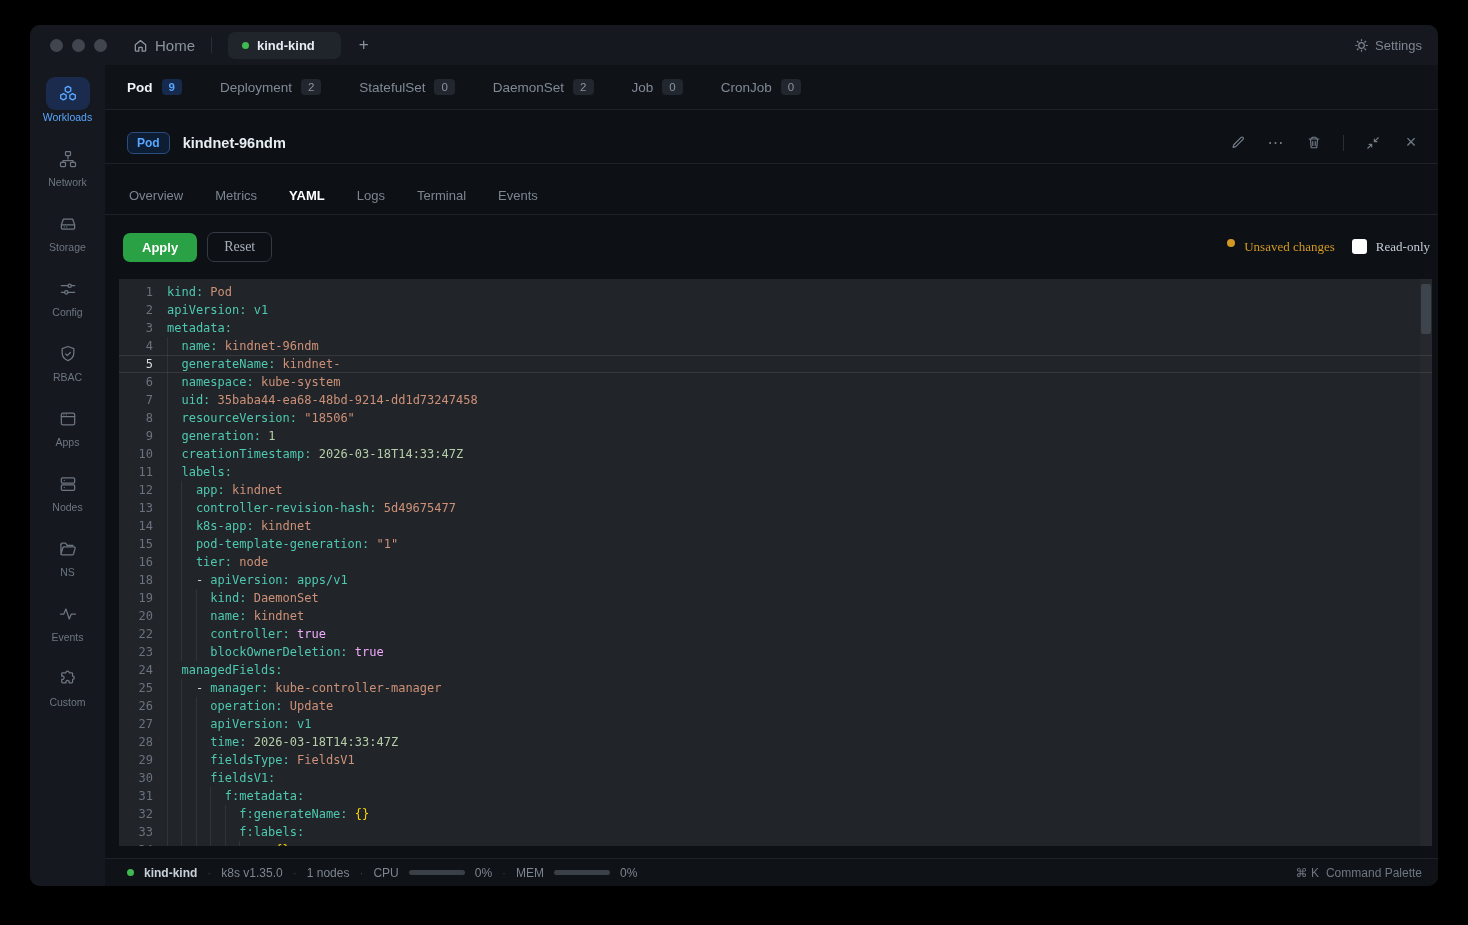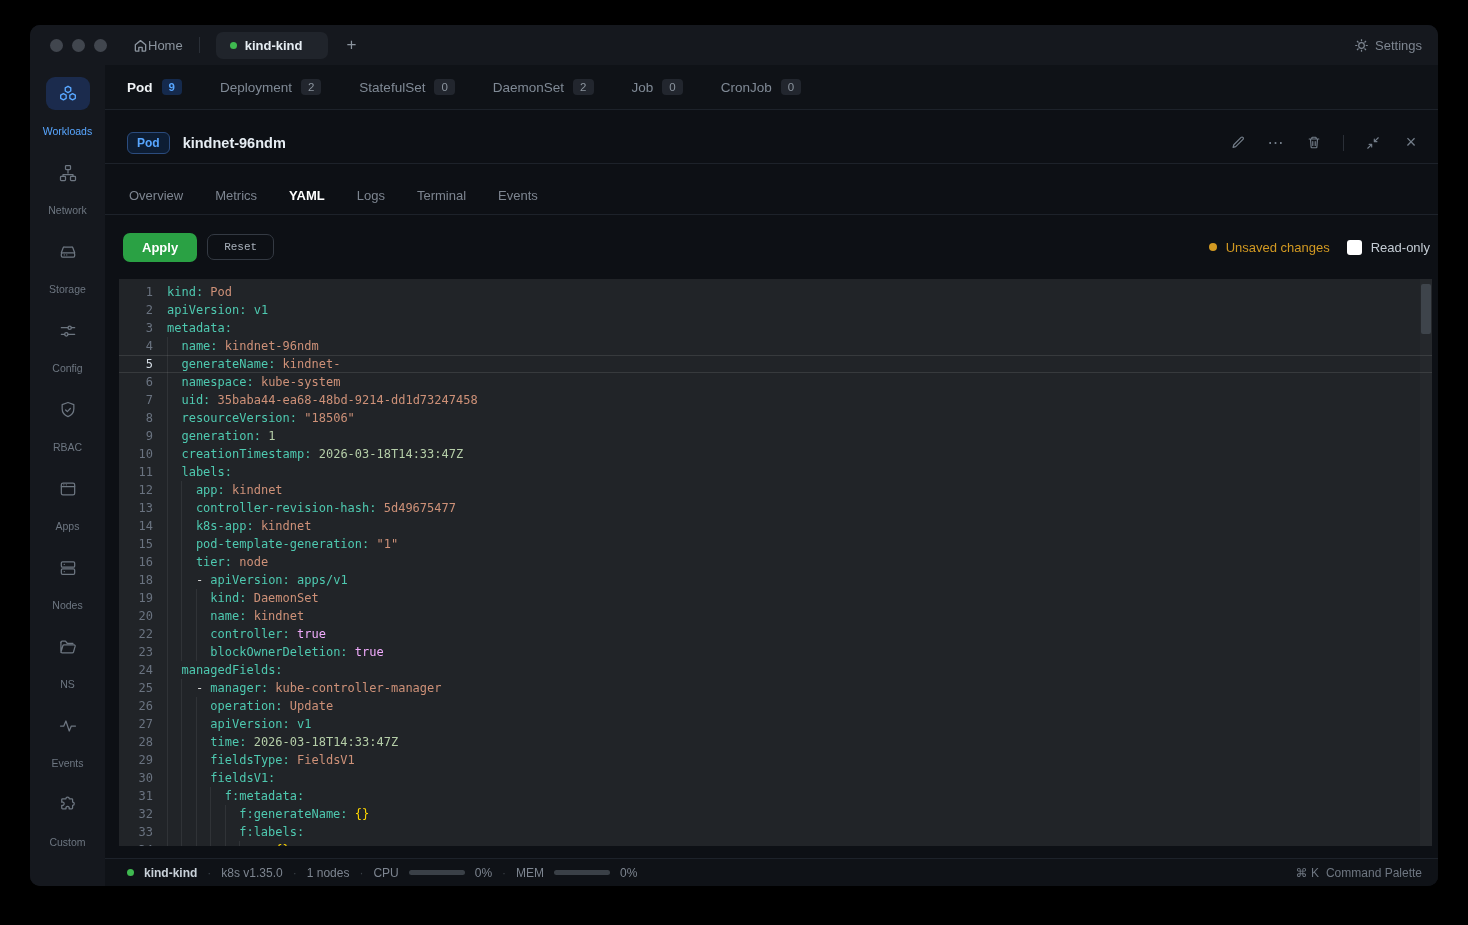--- a/index.html
+++ b/index.html
@@ -6,33 +6,33 @@
   html,body { width:1468px; height:925px; background:#000; overflow:hidden;
     font-family:"Liberation Sans", sans-serif; -webkit-font-smoothing:antialiased; }
 
   .window { position:absolute; left:30px; top:25px; width:1408px; height:861px;
     background:#15181e; border-radius:10px; overflow:hidden; display:flex; flex-direction:column; }
 
   
   .titlebar { height:40px; flex:none; display:flex; align-items:center; padding:0 16px 0 20px; background:#15181e; }
   .traffic { display:flex; gap:9px; margin-right:26px; }
   .tl-dot { width:13px; height:13px; border-radius:50%; background:#41464e; }
-  .tb-home { display:flex; align-items:center; color:#8b949e; font-size:13px; cursor:default; }
+  .tb-home { display:flex; align-items:center; gap:7px; color:#8b949e; font-size:15px; cursor:default; }
   .tb-div { width:1px; height:16px; background:#2a2f37; margin:0 16px; }
   .cluster-tab { display:flex; align-items:center; gap:8px; background:#20242b; border-radius:7px;
     height:27px; padding:0 26px 0 14px; color:#e6edf3; font-size:13px; font-weight:700; }
   .green-dot { width:7px; height:7px; border-radius:50%; background:#3fb950; }
   .tb-plus { color:#8b949e; font-size:17px; margin-left:18px; font-weight:400; }
   .tb-spacer { flex:1; }
   .tb-settings { display:flex; align-items:center; gap:6px; color:#7d8590; font-size:13px; }
 
   
   .body-row { flex:1; display:flex; min-height:0; }
   .sidebar { width:75px; flex:none; background:#15181e; padding-top:12px; display:flex; flex-direction:column; align-items:center; }
-  .sb-item { width:68px; display:flex; flex-direction:column; align-items:center; gap:15px; margin-bottom:19px; cursor:default; }
+  .sb-item { width:68px; display:flex; flex-direction:column; align-items:center; gap:1px; margin-bottom:19px; cursor:default; }
   .sb-icon { width:44px; height:33px; border-radius:9px; display:flex; align-items:center; justify-content:center; }
   .sb-item.active .sb-icon { background:#1b2b4d; }
   .sb-icon svg { stroke:#6d7681; }
   .sb-item.active .sb-icon svg { stroke:#58a6ff; }
   .sb-label { font-size:10.5px; color:#6d7681; }
   .sb-item.active .sb-label { color:#58a6ff; }
 
   .main { flex:1; background:#0d1015; display:flex; flex-direction:column; min-width:0;gap:12px; }
 
   
@@ -51,22 +51,22 @@
   .dh-sep { width:1px; height:16px; background:#2a2f37; }
 
   
   .detail-tabs { height:39px; flex:none; display:flex; align-items:center; gap:32px; padding:0 24px; border-bottom:1px solid #1d222a; }
   .dt-tab { font-size:13px; color:#7d8590; cursor:default; }
   .dt-tab.active { color:#ffffff; font-weight:700; }
 
   
   .toolbar { height:40px; flex:none; display:flex; align-items:center; padding:0 8px 0 18px; }
   .btn-apply { background:#2aa144; color:#fff; font-size:13px; font-weight:700; border:none; border-radius:7px; padding:7px 19px; margin-right:10px; font-family:inherit; }
-  .btn-reset { background:transparent; color:#a8b0ba; font-size:11px; border:1px solid #343a43; border-radius:7px; padding:6px 16px; font-family:Liberation Mono, monospace; }
-  .tb-right { margin-left:auto; display:flex; align-items:center; gap:9px; }
+  .btn-reset { background:transparent; color:#a8b0ba; font-size:14px; border:1px solid #343a43; border-radius:7px; padding:6px 16px; font-family:Liberation Serif, serif; }
+  .tb-right { margin-left:auto; display:flex; gap:9px;font-family:Liberation Serif, serif; }
   .unsaved-dot { width:8px; height:8px; border-radius:50%; background:#d29922; }
   .unsaved-text { color:#d29922; font-size:13px; margin-right:8px; }
   .ro-check { width:15px; height:15px; border-radius:3px; background:#ffffff; }
   .ro-label { color:#c4ccd4; font-size:13px; }
 
   
   .editor { flex:1; min-height:0; margin:0 6px 0 14px; background:#212428; position:relative; overflow:hidden;
     font-family:"DejaVu Sans Mono", monospace; padding-top:4px; }
   .line { display:flex; height:18px; line-height:18px; font-size:12px; }
   .line.active { box-shadow: inset 0 1px 0 rgba(255,255,255,.10), inset 0 -1px 0 rgba(255,255,255,.10); }

